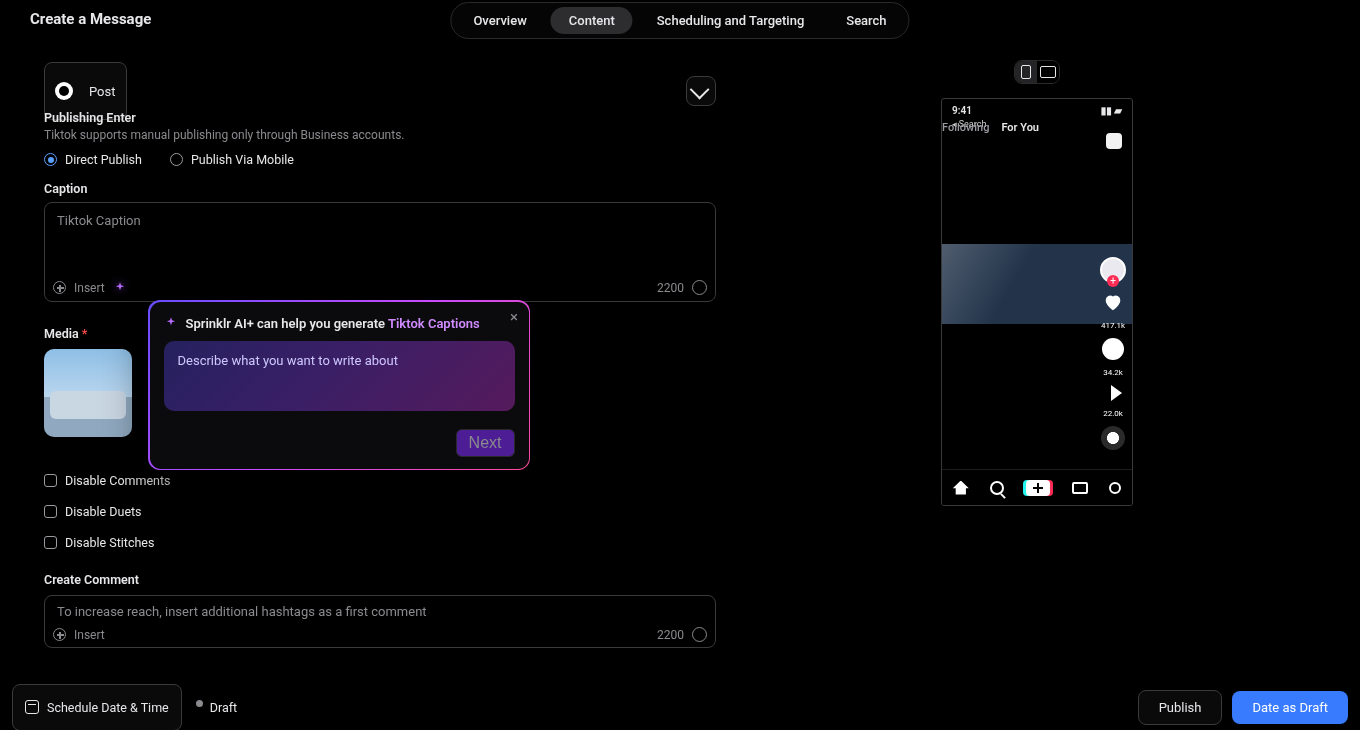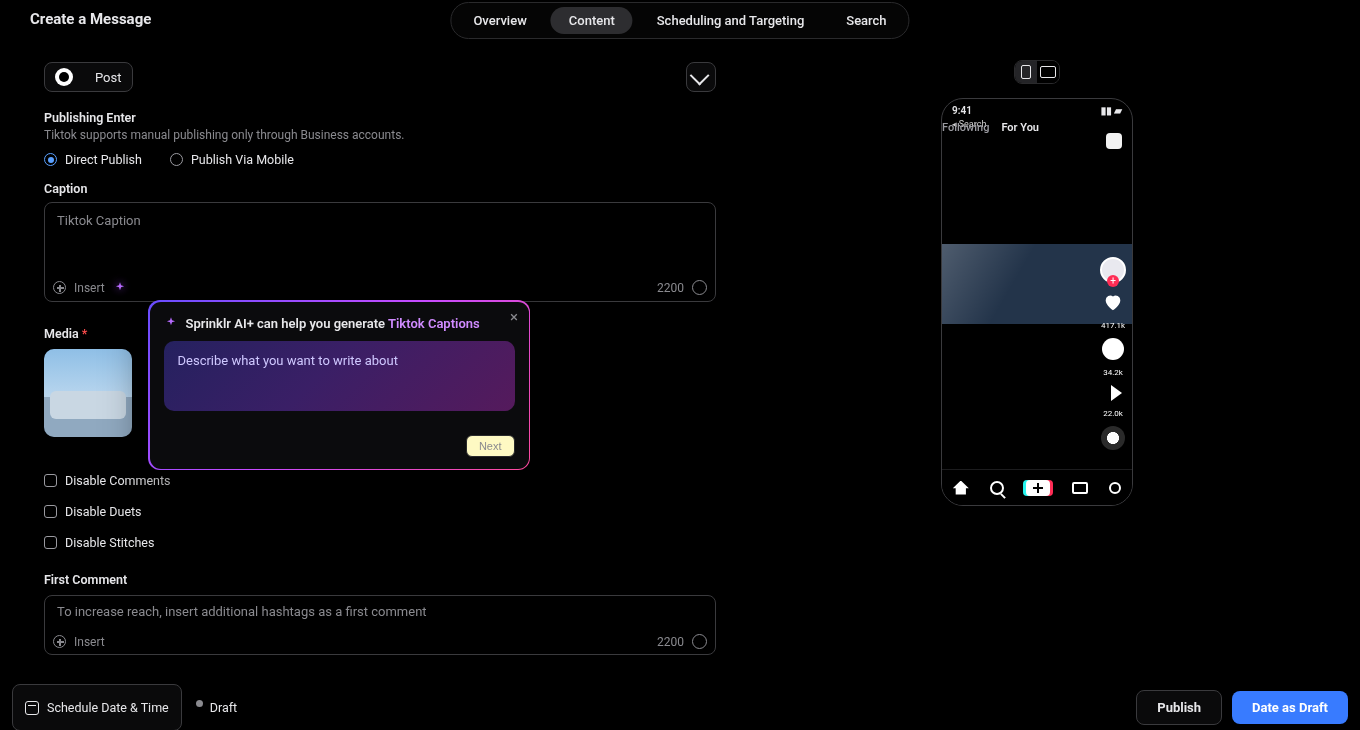--- a/index.html
+++ b/index.html
@@ -49,22 +49,22 @@
     background:#000;border-radius:8px;
   }
   .col-left{left:30px;width:700px;}
   .col-right{left:740px;width:594px;}
   
   .chip-row{
     position:absolute;left:0;top:0;width:100%;padding:14px 14px 0 14px;
     display:flex;justify-content:space-between;align-items:center;
   }
   .post-chip{
-    display:flex;align-items:center;gap:22px;
-    border:1px solid var(--bd2);border-radius:8px;padding:5px 10px;
+    display:flex;align-items:center;gap:16px;
+    border:1px solid var(--bd2);border-radius:8px;padding:19px 10px;
     background:#0a0a0b;
   }
   .tiktok-dot{width:18px;height:18px;border-radius:50%;background:#fff;position:relative;display:inline-block}
   .tiktok-dot::after{content:"";position:absolute;inset:4px;border-radius:50%;background:#000}
   .sq-btn{
     width:30px;height:30px;border:1px solid var(--bd2);border-radius:8px;
     display:flex;align-items:center;justify-content:center;background:#0a0a0b;
   }
   .pencil{width:14px;height:14px;border-bottom:2px solid var(--text);border-left:2px solid var(--text);transform:rotate(-45deg) translateY(-2px)}
   
@@ -107,58 +107,58 @@
     background:#0b0b0d;border-radius:11px;padding:14px 14px 12px 14px;
   }
   .ai-head{display:flex;align-items:center;gap:8px;font-size:13px;font-weight:600;margin-bottom:10px}
   .ai-close{position:absolute;right:12px;top:10px;color:var(--text-dim);font-size:15px;line-height:1}
   .ai-input{
     height:70px;border-radius:10px;padding:12px 14px;color:#cfc8ff;
     background:linear-gradient(135deg,#25215f 0%,#3a1f66 45%,#551a5c 100%);
     font-size:13px;
   }
   .ai-next{
-    margin-top:24px;margin-left:auto;display:block;
-    padding:4px 12px;font-size:11px;color:var(--text-dim);
-    background:#fef9c3;border:1px solid var(--bd);border-radius:6px;
+    margin-top:18px;margin-left:auto;display:block;
+    padding:4px 12px;font-size:16px;color:var(--text-dim);
+    background:#4c1d95;border:1px solid var(--bd);border-radius:6px;
   }
   
   .media-label{margin-top:24px;font-size:12.5px;font-weight:600}
   .media-label .req{color:#ff4d4d}
   .media-thumb{
     margin-top:8px;width:88px;height:88px;border-radius:10px;overflow:hidden;
     background:#1b2a3d;position:relative;
   }
   .mt-sky{position:absolute;inset:0;background:linear-gradient(#8fbfe6,#b9d6ee 55%,#90a9c0 55%)}
   .mt-car{position:absolute;left:6px;right:6px;bottom:18px;height:28px;background:#c9d7e3;border-radius:6px}
   
   .chk{display:flex;align-items:center;gap:8px;margin-top:14px;font-size:12.5px}
   .chk .box{width:13px;height:13px;border:1.5px solid #9a9aa0;border-radius:3px;display:inline-block}
   
   .fc-box{
     margin-top:8px;border:1px solid var(--bd2);border-radius:8px;
-    height:60px;position:relative;background:#000;
+    height:53px;position:relative;background:#000;
   }
   .fc-text{color:var(--text-dim);padding:8px 12px;font-size:13px}
   .fc-bar{
     position:absolute;left:8px;right:8px;bottom:5px;
     display:flex;align-items:center;justify-content:space-between;font-size:12px;color:var(--text-dim);
   }
   
   .prev-toggle{
     position:absolute;left:50%;top:12px;transform:translateX(-50%);
     display:flex;border:1px solid var(--bd);border-radius:8px;overflow:hidden;
   }
   .prev-toggle .seg{width:22px;height:22px;display:flex;align-items:center;justify-content:center;background:#000}
   .prev-toggle .seg.active{background:#242427}
   .ph-ic{width:10px;height:14px;border:1.4px solid var(--text);border-radius:2px;display:inline-block}
   .dt-ic{width:16px;height:12px;border:1.4px solid var(--text);border-radius:2px;display:inline-block}
   .phone{
     position:absolute;left:50%;top:50px;transform:translateX(-50%);
-    width:192px;height:408px;border:1px solid var(--bd2);border-radius:22px;background:#000;overflow:hidden;
+    width:192px;height:408px;border:1px solid var(--bd2);border-radius:3px;background:#000;overflow:hidden;
   }
   .phone .status{position:absolute;top:6px;left:10px;right:10px;display:flex;justify-content:space-between;font-size:10px;font-weight:600}
   .phone .search{position:absolute;top:20px;left:10px;font-size:9px;color:#d0d0d0}
   .phone .fyp{position:absolute;top:22px;left:0;right:0;display:flex;gap:12px;justify-content:flex-start;font-size:11px;font-weight:600}
   .phone .fyp .dim{color:#9a9aa0;font-weight:500}
   .mute-ic{position:absolute;top:34px;right:10px;width:16px;height:16px;border-radius:4px;background:#fff;opacity:.95}
   .vid-strip{position:absolute;left:0;right:0;top:145px;height:80px;background:#23344a;overflow:hidden}
   .vid-strip .shine{position:absolute;inset:0;background:linear-gradient(120deg,rgba(255,255,255,.2),transparent 40%)}
   .rail{position:absolute;right:6px;top:158px;display:flex;flex-direction:column;align-items:center;gap:8px;font-size:8px}
   .avatar{width:26px;height:26px;border-radius:50%;background:#e9e9ef;border:2px solid #fff;position:relative}
@@ -180,29 +180,29 @@
   .tt-inbox{width:16px;height:12px;border:2px solid #fff;border-radius:2px}
   .tt-me{width:12px;height:12px;border:2px solid #fff;border-radius:50%}
   
   .footer{
     position:absolute;left:0;right:0;bottom:0;height:46px;
     display:flex;align-items:center;justify-content:space-between;padding:0 12px;
     background:#000;
   }
   .footer .l{display:flex;align-items:center;gap:14px}
   .sched{
-    display:flex;align-items:flex-end;gap:8px;
+    display:flex;align-items:flex-start;gap:8px;
     border:1px solid var(--bd2);border-radius:8px;padding:15px 12px;font-size:12.5px;background:#0a0a0b;
   }
   .cal-ic{width:14px;height:14px;border:1.5px solid var(--text);border-radius:3px;display:inline-block;position:relative}
   .cal-ic::before{content:"";position:absolute;left:2px;right:2px;top:3px;height:1.4px;background:var(--text)}
   .draft-pill{display:flex;align-items:flex-start;gap:7px;font-size:12.5px;color:var(--text)}
   .dot{width:7px;height:7px;border-radius:50%;background:#8a8a8f;display:inline-block}
   .footer .r{display:flex;align-items:center;gap:10px}
-  .btn{padding:9px 20px;border-radius:8px;font-size:13px;font-weight:700}
+  .btn{padding:9px 20px;border-radius:8px;font-size:13px;font-weight:400}
   .btn.outline{border:1px solid var(--bd2);color:var(--text);background:#0a0a0b}
   .btn.primary{background:var(--accent);color:#fff}
   svg.spk{width:14px;height:14px}
 </style>
 </head>
 <body>
 
 <div class="page-title">Create a Message</div>
 
 <div class="tabs">
@@ -276,21 +276,21 @@
     </label>
     <label class="chk" style="margin-top:16px">
       <span class="box"></span>
       <span>Disable Duets</span>
     </label>
     <label class="chk" style="margin-top:16px">
       <span class="box"></span>
       <span>Disable Stitches</span>
     </label>
 
-    <div class="section-title" style="margin-top:22px">First Comment</div>
+    <div class="section-title" style="margin-top:22px">Create Comment</div>
     <div class="fc-box">
       <div class="fc-text">To increase reach, insert additional hashtags as a first comment</div>
       <div class="fc-bar">
         <div class="l" style="display:flex;align-items:center;gap:8px">
           <span class="plus-circ"></span>
           <span>Insert</span>
         </div>
         <div class="r" style="display:flex;align-items:center;gap:8px">
           <span>2200</span>
           <span class="smile"></span>

